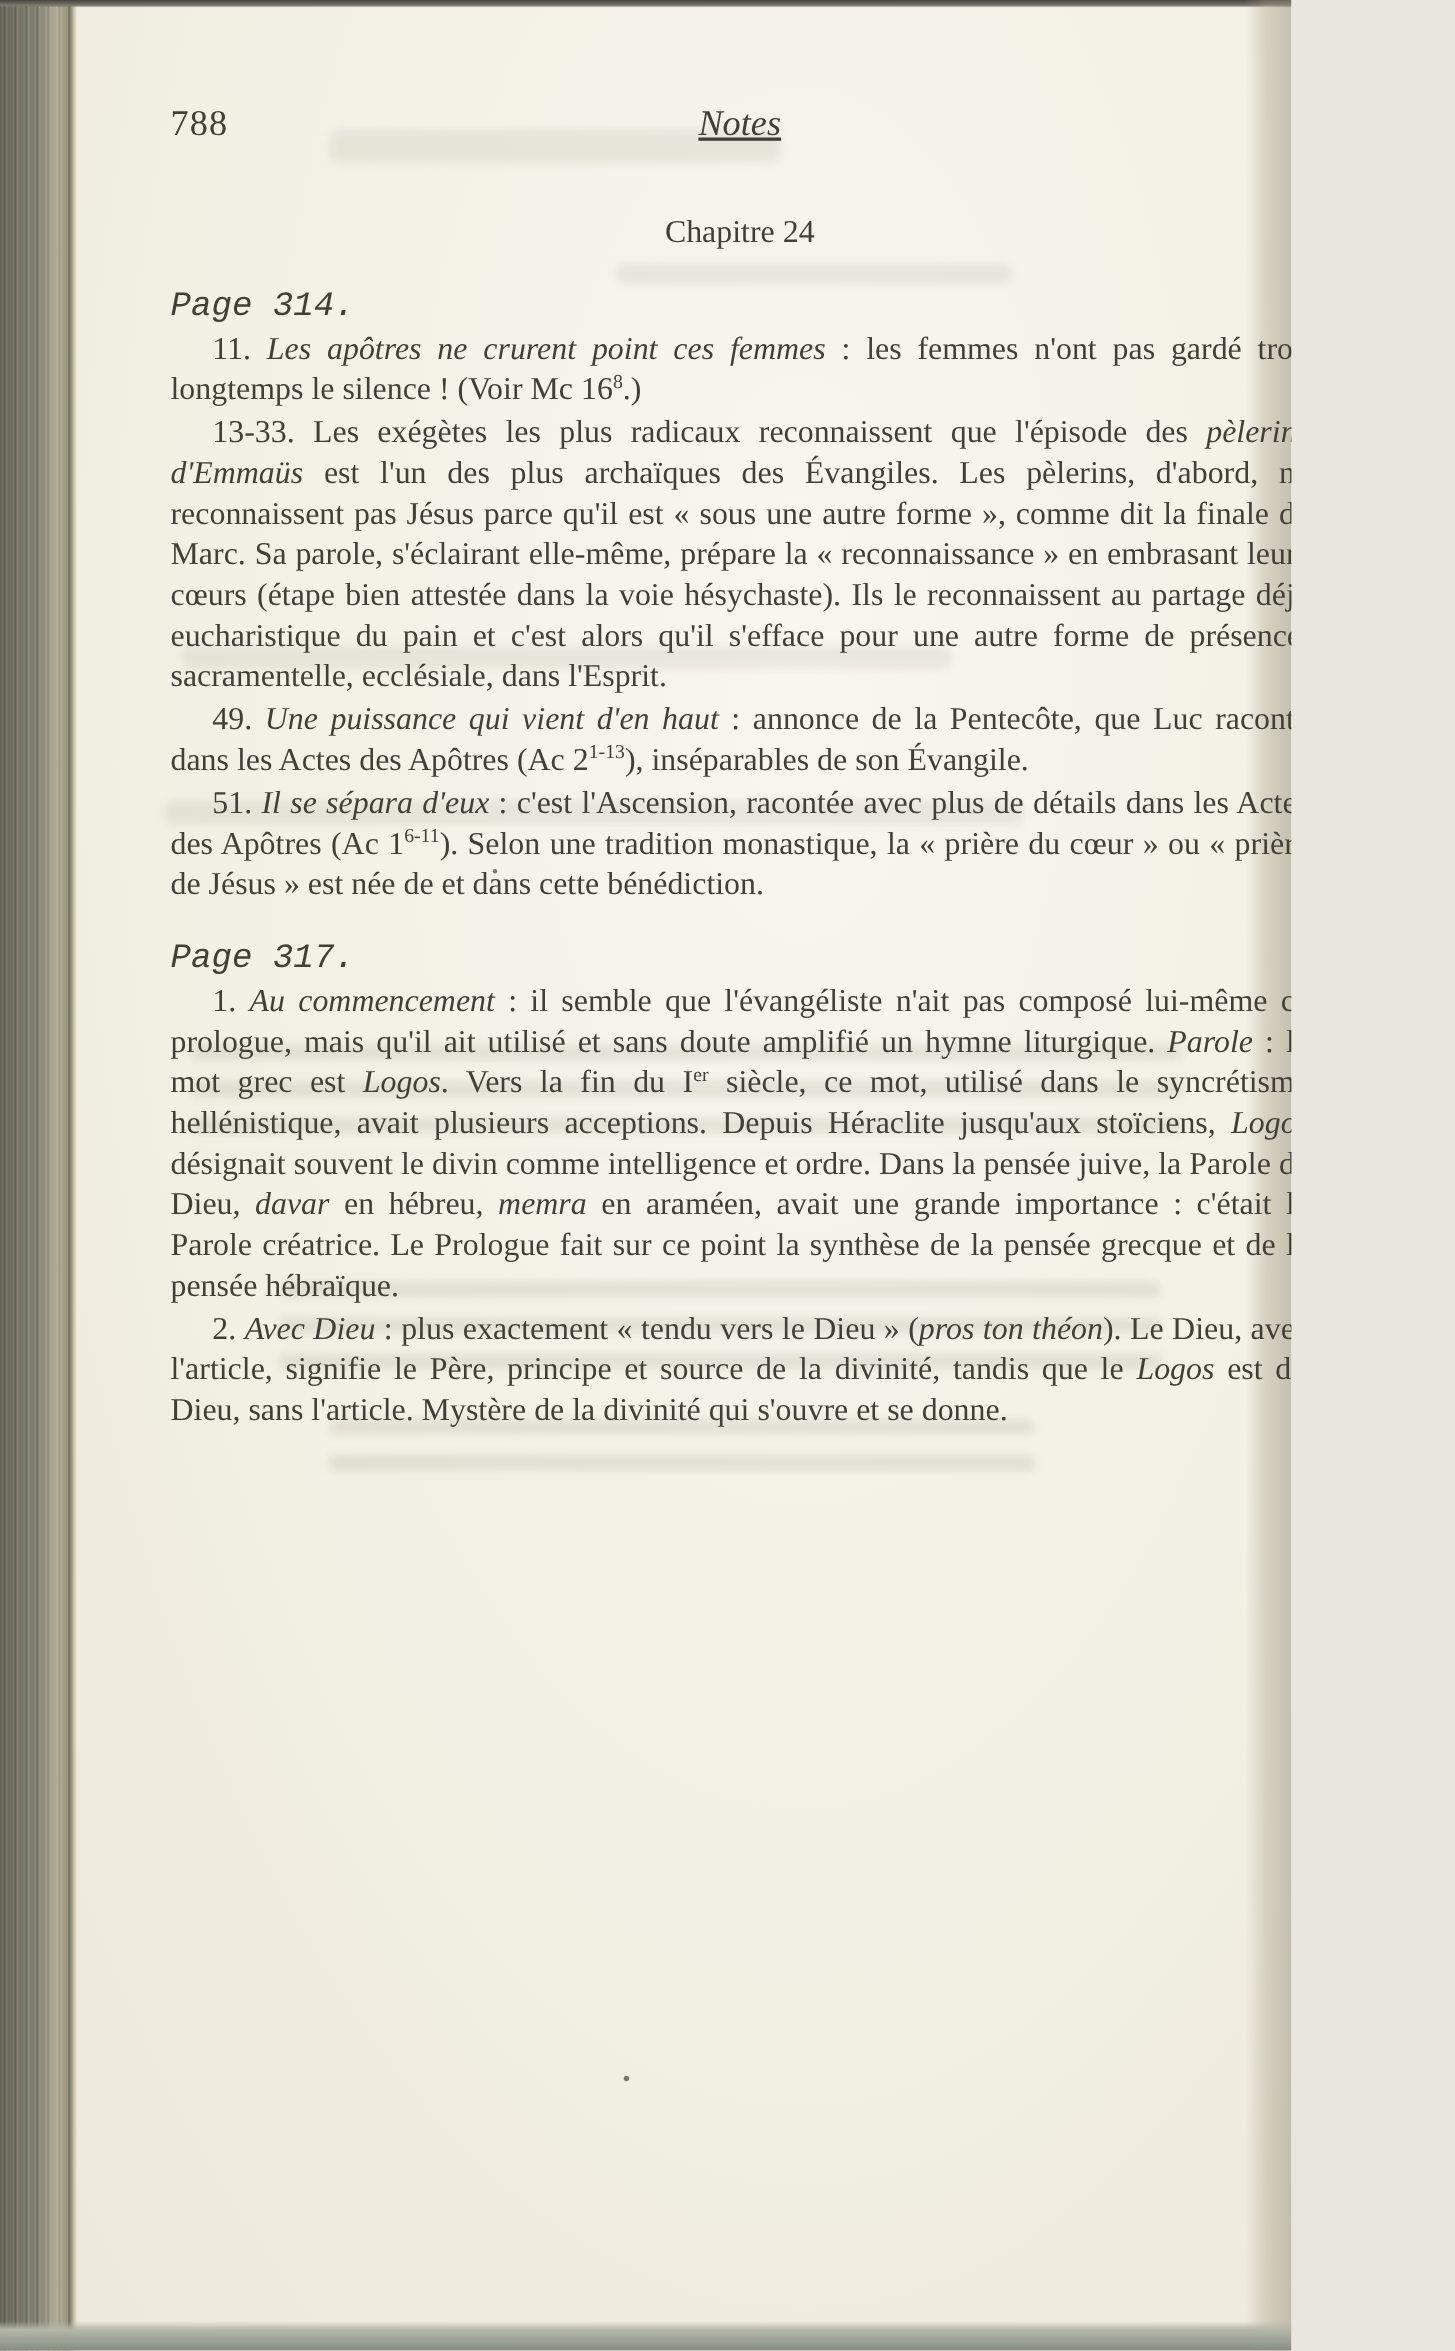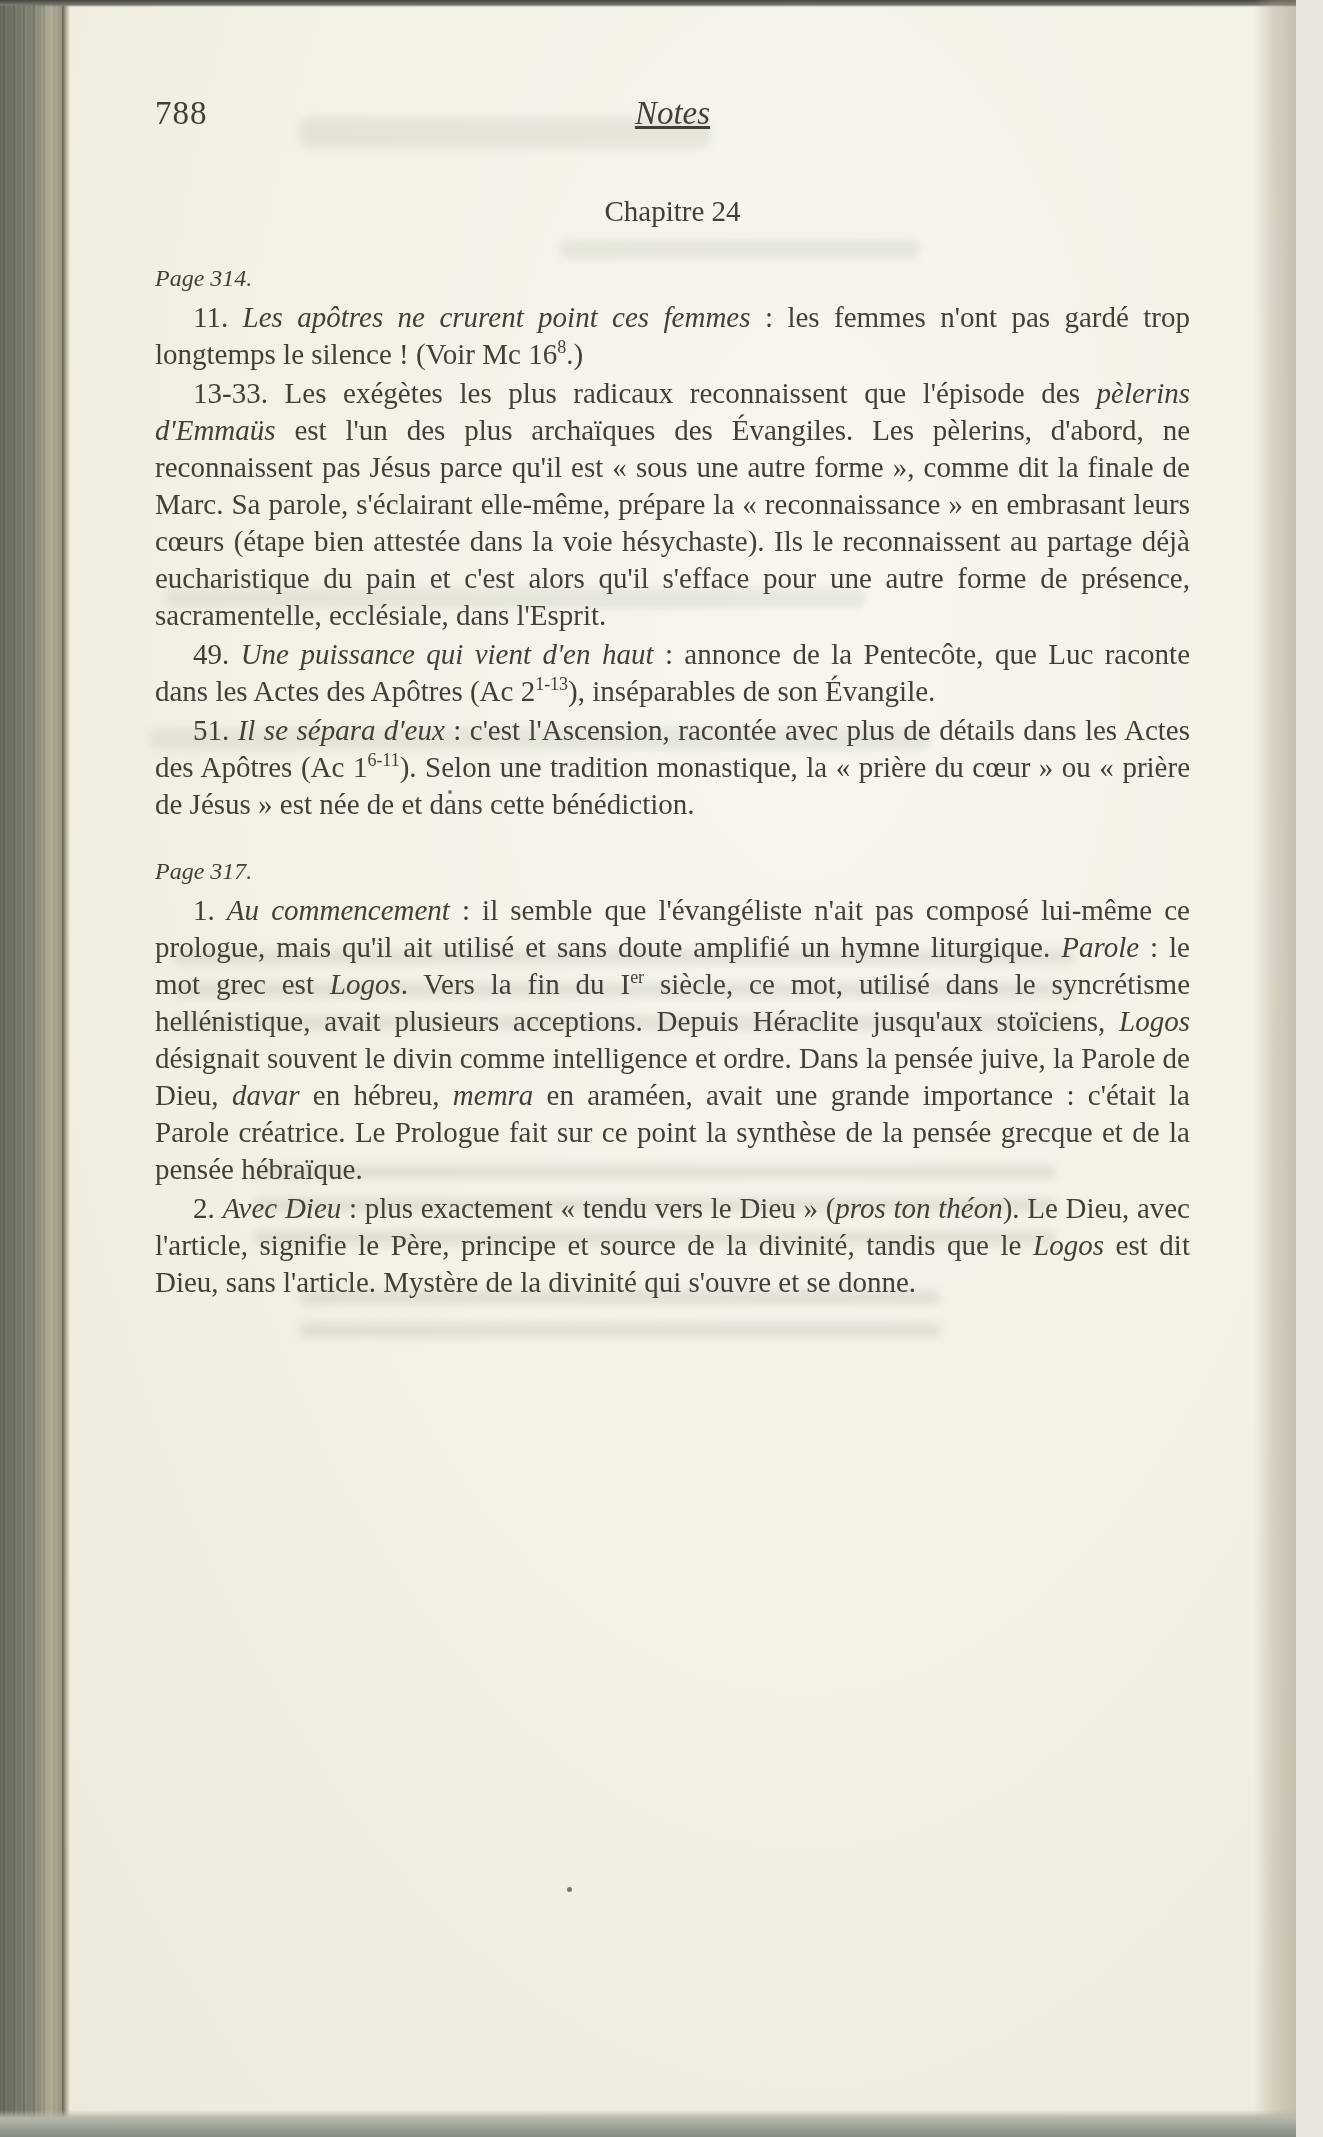--- a/index.html
+++ b/index.html
@@ -1,17 +1,17 @@
 <!DOCTYPE html>
 <html><head>
 <meta charset="utf-8">
 <style>
   html,body{margin:0;padding:0;background:#e8e6dd;}
   .screen{
-    position:relative;width:1296px;height:2137px;overflow:hidden;
+    position:relative;width:1174px;height:2137px;overflow:hidden;
     background:radial-gradient(ellipse at 62% 28%, #f8f6ee 0%, #f3f0e5 50%, #ece8d9 100%);
     font-family:"Liberation Serif","DejaVu Serif",serif;
     color:#423f37;
   }
   
   .fore-edge{
     position:absolute;left:0;top:0;bottom:0;width:62px;
     background:repeating-linear-gradient(90deg,
       #75776a 0px,#8d8f7e 2px,#6b6d5e 4px,#979482 6px,#7c7e6e 8px,#8a8876 10px);
   }
@@ -36,21 +36,21 @@
     background:linear-gradient(90deg,rgba(168,160,136,0),rgba(168,160,136,.38) 45%,rgba(150,144,122,.5) 100%);
   }
   
   .page-inner{position:absolute;left:155px;top:0;width:1035px;}
   .page-header{position:relative;margin-top:95px;height:42px;}
   .page-number{position:absolute;left:0;top:0;font-size:33px;letter-spacing:1px;}
   .running-title{position:absolute;left:0;right:0;text-align:center;top:0;font-size:33px;font-style:italic;text-decoration:underline;}
   .chapter{margin-top:56px;text-align:center;font-size:29px;line-height:37px;}
   .chapter-2{margin-top:82px;}
   .book-heading{margin-top:92px;text-align:center;font-size:27px;letter-spacing:8px;word-spacing:14px;line-height:34px;}
-  .page-label{margin-top:30px;font-style:italic;font-size:24px;line-height:37px;}
+  .page-label{margin-top:30px;font-style:italic;font-size:31px;line-height:37px;font-family:Liberation Mono, monospace;}
   p.note{margin:2px 0 0;font-size:29px;line-height:37px;text-align:justify;text-indent:38px;}
   p.note .it{font-style:italic;}
   p.note sup{font-size:0.62em;line-height:0;vertical-align:super;letter-spacing:0;}
   
   .smudge{position:absolute;filter:blur(4px);background:rgba(110,105,85,.10);border-radius:8px;pointer-events:none;}
   .smudge.rows{background:repeating-linear-gradient(180deg,rgba(110,105,85,.13) 0 14px,rgba(110,105,85,0) 14px 33px);}
   .speck{position:absolute;border-radius:50%;background:rgba(60,56,45,.65);}
 </style>
 </head>
 <body>

